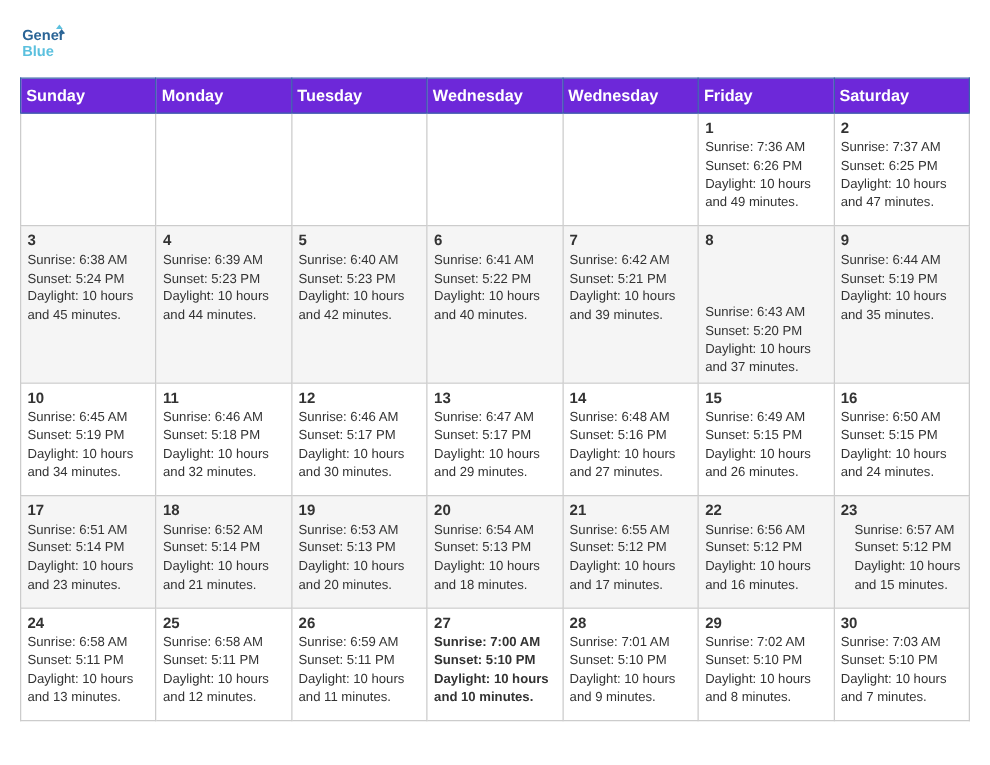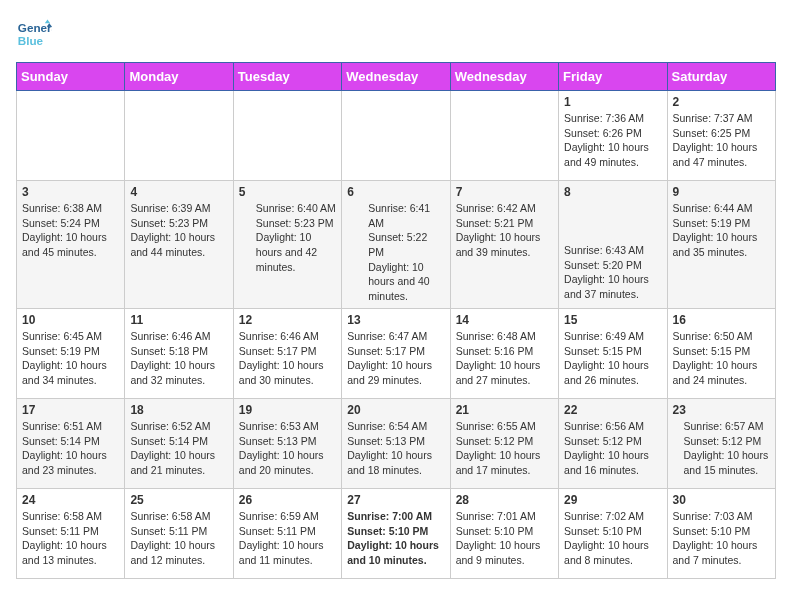--- a/index.html
+++ b/index.html
@@ -37,21 +37,21 @@
     .subtitle {
       font-size: 16px;
       color: #555;
     }
     table {
       width: 100%;
       border-collapse: collapse;
       table-layout: fixed;
     }
     th {
-      background-color: #d946ef;
+      background-color: #6d28d9;
       color: #fff;
       font-size: 13px;
       font-weight: bold;
       padding: 6px 4px;
       text-align: left;
       border: 1px solid #3a62aa;
     }
     td {
       vertical-align: top;
       border: 1px solid #ccc;
@@ -133,27 +133,27 @@
 Daylight: 10 hours and 45 minutes.</div>
         </td>
         <td>
           <span class="day-num">4</span>
           <div class="day-info" style="white-space: pre-line;">Sunrise: 6:39 AM
 Sunset: 5:23 PM
 Daylight: 10 hours and 44 minutes.</div>
         </td>
         <td>
           <span class="day-num">5</span>
-          <div class="day-info" style="white-space: pre-line; margin-left: 17px;">Sunrise: 6:40 AM
+          <div class="day-info" style="white-space: pre-line;">Sunrise: 6:40 AM
 Sunset: 5:23 PM
 Daylight: 10 hours and 42 minutes.</div>
         </td>
         <td>
           <span class="day-num">6</span>
-          <div class="day-info" style="white-space: pre-line; margin-left: 21px;">Sunrise: 6:41 AM
+          <div class="day-info" style="white-space: pre-line;">Sunrise: 6:41 AM
 Sunset: 5:22 PM
 Daylight: 10 hours and 40 minutes.</div>
         </td>
         <td>
           <span class="day-num">7</span>
           <div class="day-info" style="white-space: pre-line;">Sunrise: 6:42 AM
 Sunset: 5:21 PM
 Daylight: 10 hours and 39 minutes.</div>
         </td>
         <td>

